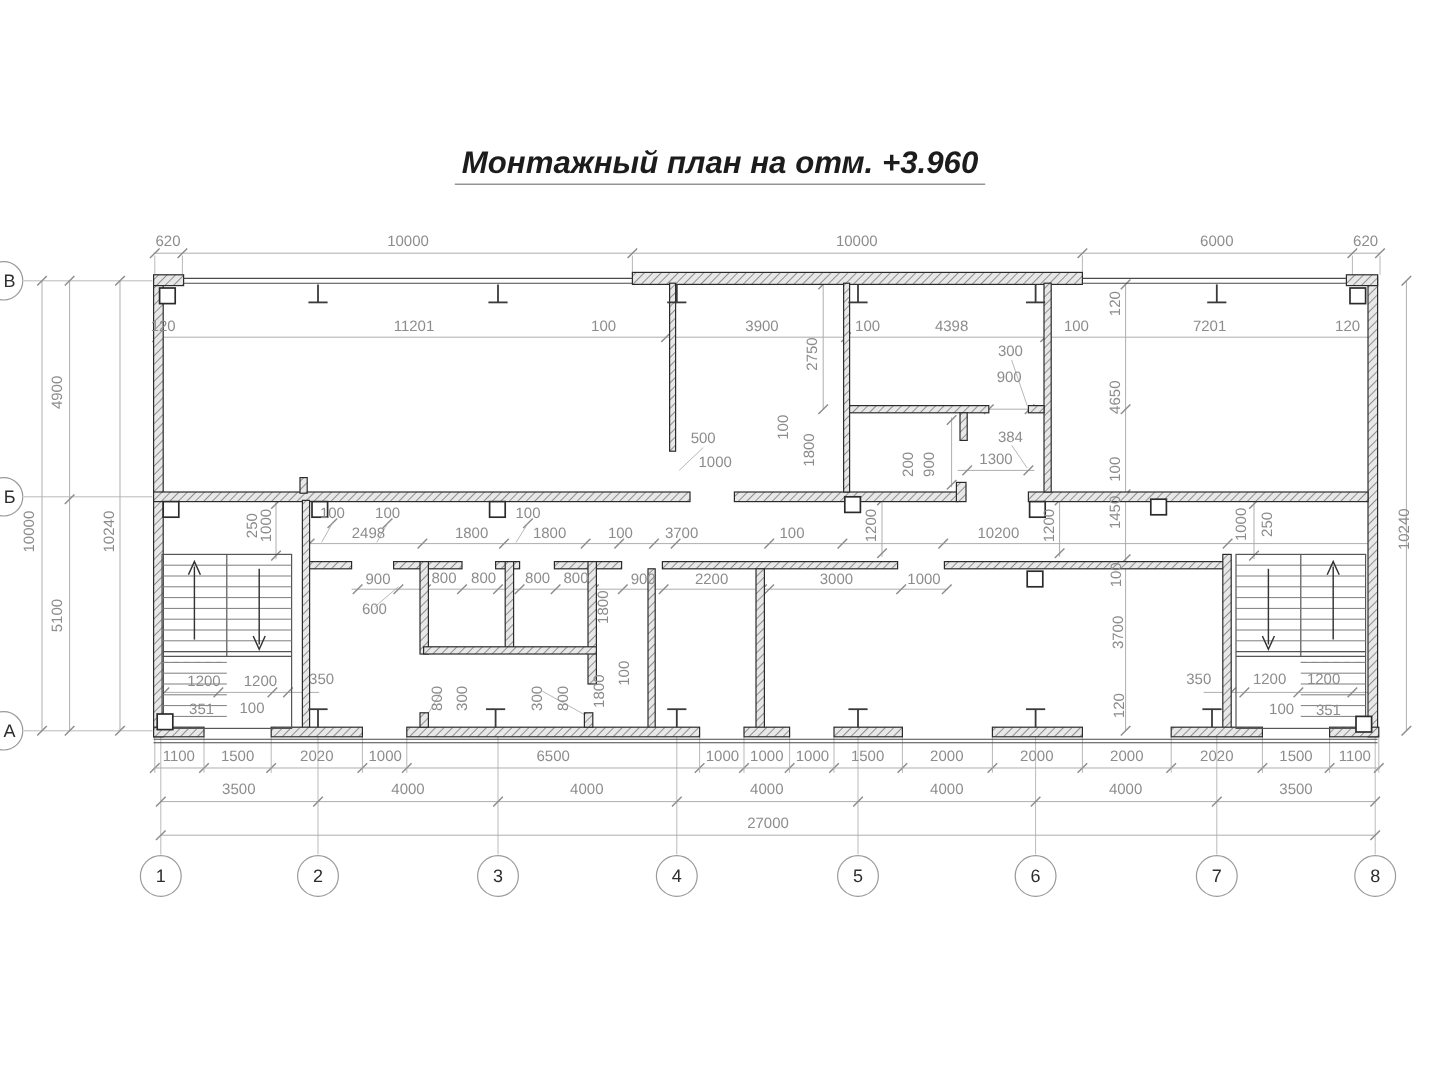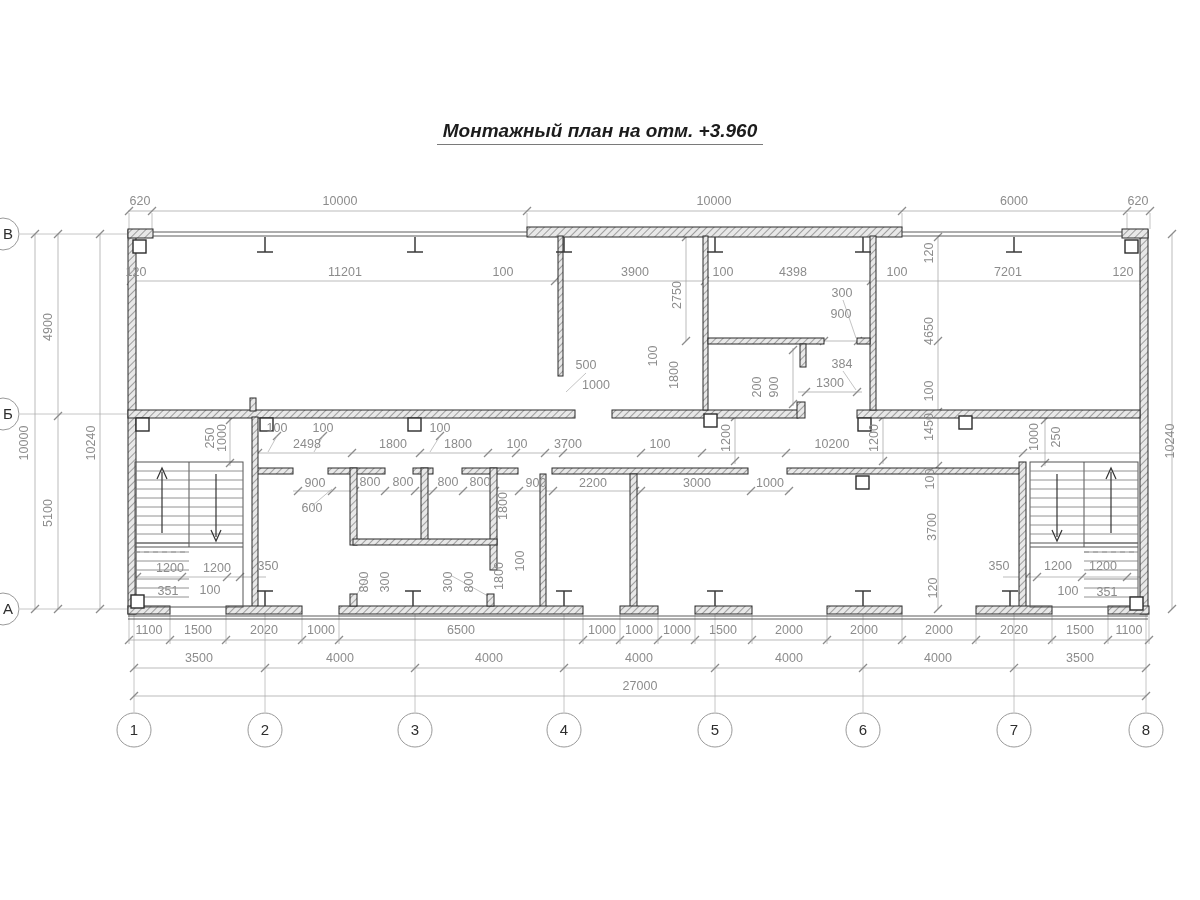--- a/index.html
+++ b/index.html
@@ -1,19 +1,19 @@
 <!DOCTYPE html>
 <html><head>
 <meta charset="utf-8">
 <style>
   html,body{margin:0;padding:0;background:#ffffff;}
   body{width:1200px;height:900px;position:relative;font-family:"Liberation Sans",sans-serif;overflow:hidden;}
   #title{
     position:absolute;left:0;top:120px;width:100%;text-align:center;
-    font-size:19px;font-style:italic;font-weight:bold;color:#1c1c1c;
+    font-size:26px;font-style:italic;font-weight:bold;color:#1c1c1c;
   }
   #title span{border-bottom:1.5px solid #7a7a7a;padding:0 6px 3px 6px;}
   svg{position:absolute;left:0;top:0;}
   .dim{font-size:12.5px;fill:#8c8c8c;font-family:"Liberation Sans",sans-serif;}
   .bub{font-size:15px;fill:#2e2e2e;font-family:"Liberation Sans",sans-serif;}
 </style>
 </head>
 <body>
 
 <div id="title"><span>Монтажный план на отм. +3.960</span></div>

